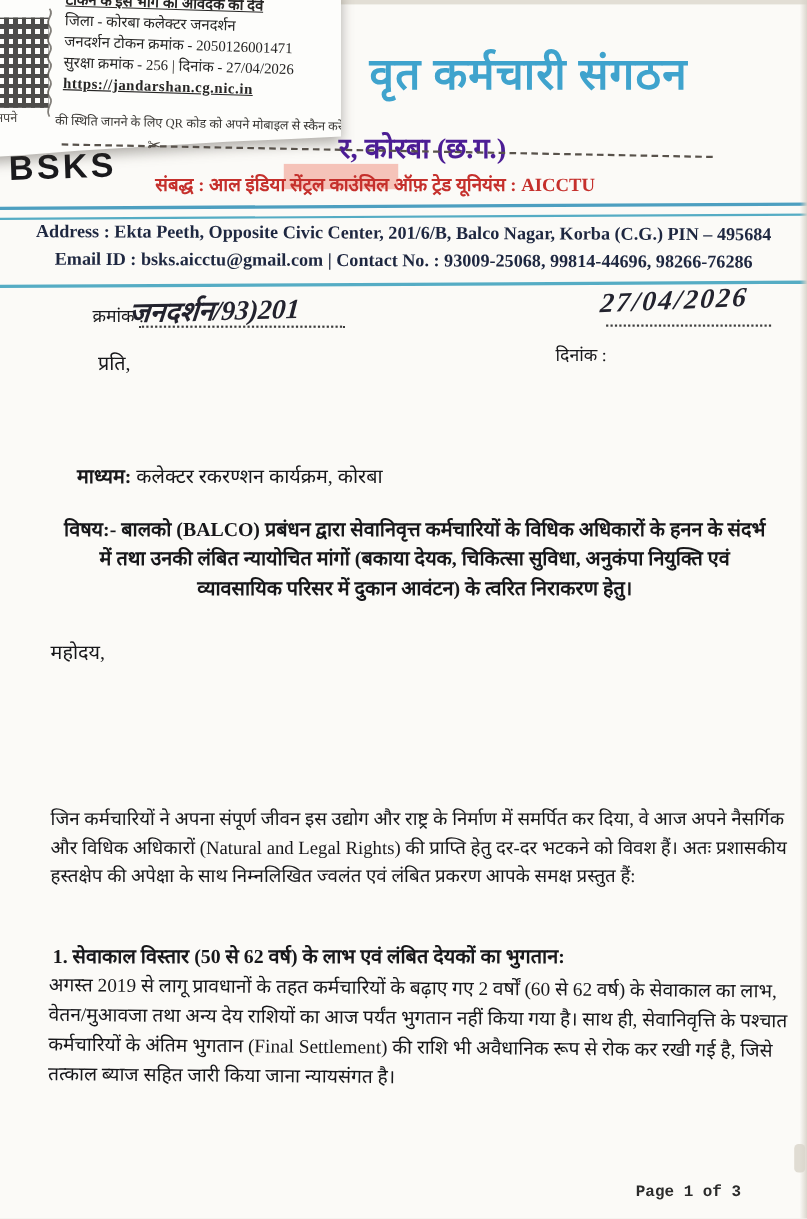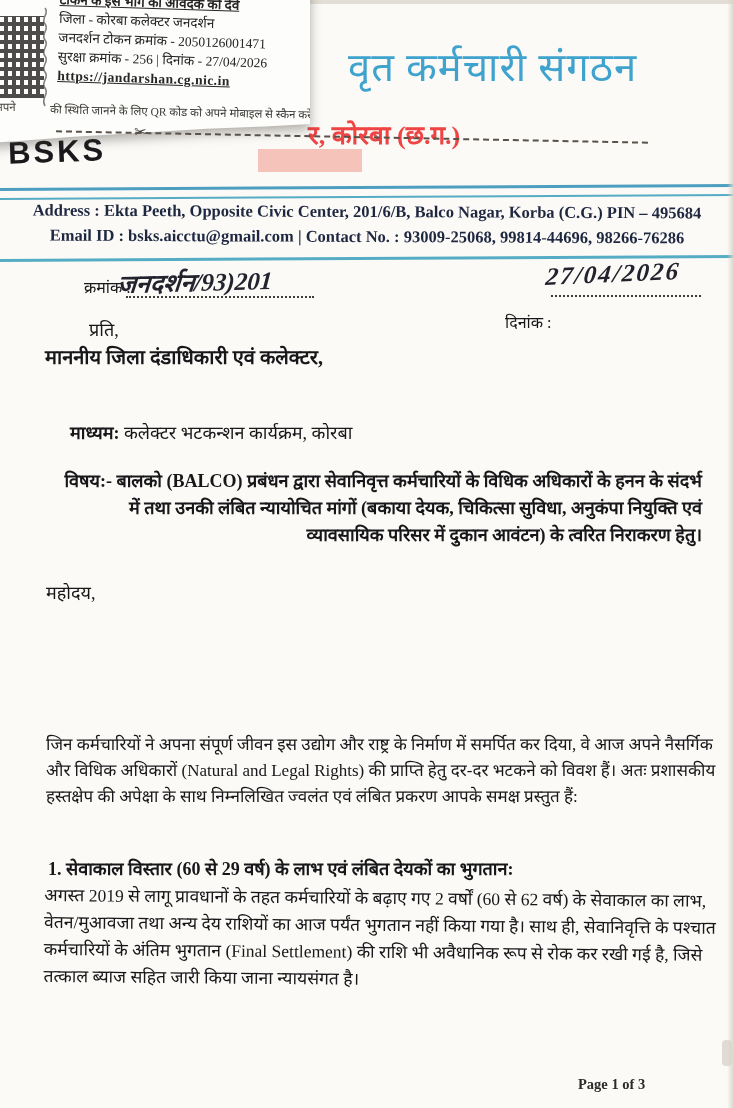--- a/index.html
+++ b/index.html
@@ -17,27 +17,27 @@
   }
   .page::after{ 
     content:"";position:absolute;top:0;right:0;width:7px;height:100%;
     background:linear-gradient(to left,#d9d4ca,rgba(217,212,202,0));
     z-index:9;pointer-events:none;
   }
   .top-strip{position:absolute;left:0;top:0;width:100%;height:4px;background:#e2ded5;z-index:0;}
 
   
   .org-title{
-    position:absolute;left:348px;top:38px;
-    font-size:40px;font-weight:normal;color:#3fa3cd;
+    position:absolute;left:336px;top:38px;
+    font-size:40px;font-weight:bold;color:#3fa3cd;
     letter-spacing:1px;white-space:nowrap;z-index:1;
   }
   .org-location{
     position:absolute;left:308px;top:116px;
-    font-size:26px;font-weight:bold;color:#ef4444;white-space:nowrap;z-index:1;
+    font-size:26px;font-weight:bold;color:#4c1d95;white-space:nowrap;z-index:1;
   }
   .pink-artifact{
     position:absolute;left:258px;top:149px;width:104px;height:23px;
     background:#f3b9ae;opacity:.85;z-index:1;
   }
   .affiliation{
     position:absolute;left:0;top:156px;width:682px;
     text-align:center;font-size:17px;font-weight:bold;color:#c5302c;
     white-space:nowrap;z-index:2;
   }
@@ -121,49 +121,50 @@
 
   
   .hi{color:#17171a;}
   .to1{position:absolute;left:45px;top:317px;font-size:18px;margin-left:44px;}
   .to2{position:absolute;left:45px;top:343px;font-size:20px;font-weight:bold;}
   .to3{position:absolute;left:45px;top:376px;font-size:18px;}
   .medium{position:absolute;left:70px;top:420px;font-size:18px;}
   .medium b{font-weight:bold;text-align:right;}
   .subject{
     position:absolute;left:52px;top:468px;width:650px;
-    font-size:18px;font-weight:bold;line-height:27px;text-align:right;
+    font-size:18px;font-weight:bold;line-height:27px;text-align:center;
   }
   .salutation{position:absolute;left:46px;top:580px;font-size:18px;}
   .para1{position:absolute;left:46px;top:629px;width:662px;font-size:17px;line-height:24.5px;}
   .para2{position:absolute;left:46px;top:732px;width:672px;font-size:17px;line-height:26px;}
   .sec1-head{position:absolute;left:48px;top:856px;width:660px;font-size:18px;font-weight:bold;}
   .sec1-body{
     position:absolute;left:44px;top:885px;width:682px;
     font-size:17.5px;line-height:27px;transform:rotate(0.5deg);
   }
   .footer-page{
     position:absolute;left:578px;top:1076px;
-    font-family:Liberation Serif, serif;font-size:14.5px;font-weight:600;color:#2b2b2b;
+    font-family:Liberation Mono, monospace;font-size:14.5px;font-weight:600;color:#2b2b2b;
   }
   .smudge{
     position:absolute;right:2px;top:1040px;width:10px;height:26px;
     background:#cfc8bb;border-radius:4px;opacity:.6;z-index:9;
   }
 </style>
 </head>
 <body>
 
 <div class="page">
   <div class="top-strip"></div>
 
   <div class="org-title">वृत कर्मचारी संगठन</div>
   <div class="org-location">र, कोरबा (छ.ग.)</div>
   <div class="bsks-logo">BSKS</div>
   <div class="pink-artifact"></div>
+  <div class="affiliation">संबद्ध : आल इंडिया सेंट्रल काउंसिल ऑफ़ ट्रेड यूनियंस : AICCTU</div>
 
   <div class="slip-wrap">
     <div class="slip">
       <div class="qr"></div>
       <svg class="squiggle" viewBox="0 0 18 102">
         <path d="M9 2 C14 8,4 12,9 18 C14 24,4 28,9 34 C14 40,4 44,9 50 C14 56,4 60,9 66 C14 72,4 76,9 82 C14 88,4 92,9 100" fill="none" stroke="#5a564f" stroke-width="1.6"></path>
       </svg>
       <div class="slip-text">
         <div class="slip-l1">टोकन के इस भाग को आवेदक को देवें</div>
         <div class="slip-l2">जिला - कोरबा कलेक्टर जनदर्शन</div>
@@ -187,26 +188,25 @@
   <div class="rule r3"></div>
 
   <div class="ref-label ref-num-label hi">क्रमांक :</div>
   <div class="dotline dot-num"></div>
   <div class="handw hw-num">जनदर्शन/93)201</div>
   <div class="ref-label ref-date-label hi">दिनांक :</div>
   <div class="dotline dot-date"></div>
   <div class="handw hw-date">27/04/2026</div>
 
   <div class="to1 hi">प्रति,</div>
-  <div class="to2 hi">माननीय जिला दंडाधिकारी एवं कलेक्टर,</div>
-
-  <div class="medium hi"><b>माध्यम:</b><span> कलेक्टर भटकन्शन कार्यक्रम, कोरबा</span></div>
+
+  <div class="medium hi"><b>माध्यम:</b><span> कलेक्टर रकरण्शन कार्यक्रम, कोरबा</span></div>
 
   <div class="subject hi">विषय:- बालको (BALCO) प्रबंधन द्वारा सेवानिवृत्त कर्मचारियों के विधिक अधिकारों के हनन के संदर्भ में तथा उनकी लंबित न्यायोचित मांगों (बकाया देयक, चिकित्सा सुविधा, अनुकंपा नियुक्ति एवं व्यावसायिक परिसर में दुकान आवंटन) के त्वरित निराकरण हेतु।</div>
 
   <div class="salutation hi">महोदय,</div>
   <div class="para2 hi">जिन कर्मचारियों ने अपना संपूर्ण जीवन इस उद्योग और राष्ट्र के निर्माण में समर्पित कर दिया, वे आज अपने नैसर्गिक और विधिक अधिकारों (Natural and Legal Rights) की प्राप्ति हेतु दर-दर भटकने को विवश हैं। अतः प्रशासकीय हस्तक्षेप की अपेक्षा के साथ निम्नलिखित ज्वलंत एवं लंबित प्रकरण आपके समक्ष प्रस्तुत हैं:</div>
-  <div class="sec1-head hi">1. सेवाकाल विस्तार (60 से 29 वर्ष) के लाभ एवं लंबित देयकों का भुगतान:</div>
+  <div class="sec1-head hi">1. सेवाकाल विस्तार (50 से 62 वर्ष) के लाभ एवं लंबित देयकों का भुगतान:</div>
   <div class="sec1-body hi">अगस्त 2019 से लागू प्रावधानों के तहत कर्मचारियों के बढ़ाए गए 2 वर्षों (60 से 62 वर्ष) के सेवाकाल का लाभ, वेतन/मुआवजा तथा अन्य देय राशियों का आज पर्यंत भुगतान नहीं किया गया है। साथ ही, सेवानिवृत्ति के पश्चात कर्मचारियों के अंतिम भुगतान (Final Settlement) की राशि भी अवैधानिक रूप से रोक कर रखी गई है, जिसे तत्काल ब्याज सहित जारी किया जाना न्यायसंगत है।</div>
 
   <div class="footer-page">Page 1 of 3</div>
   <div class="smudge"></div>
 </div>
 
 </body></html>

